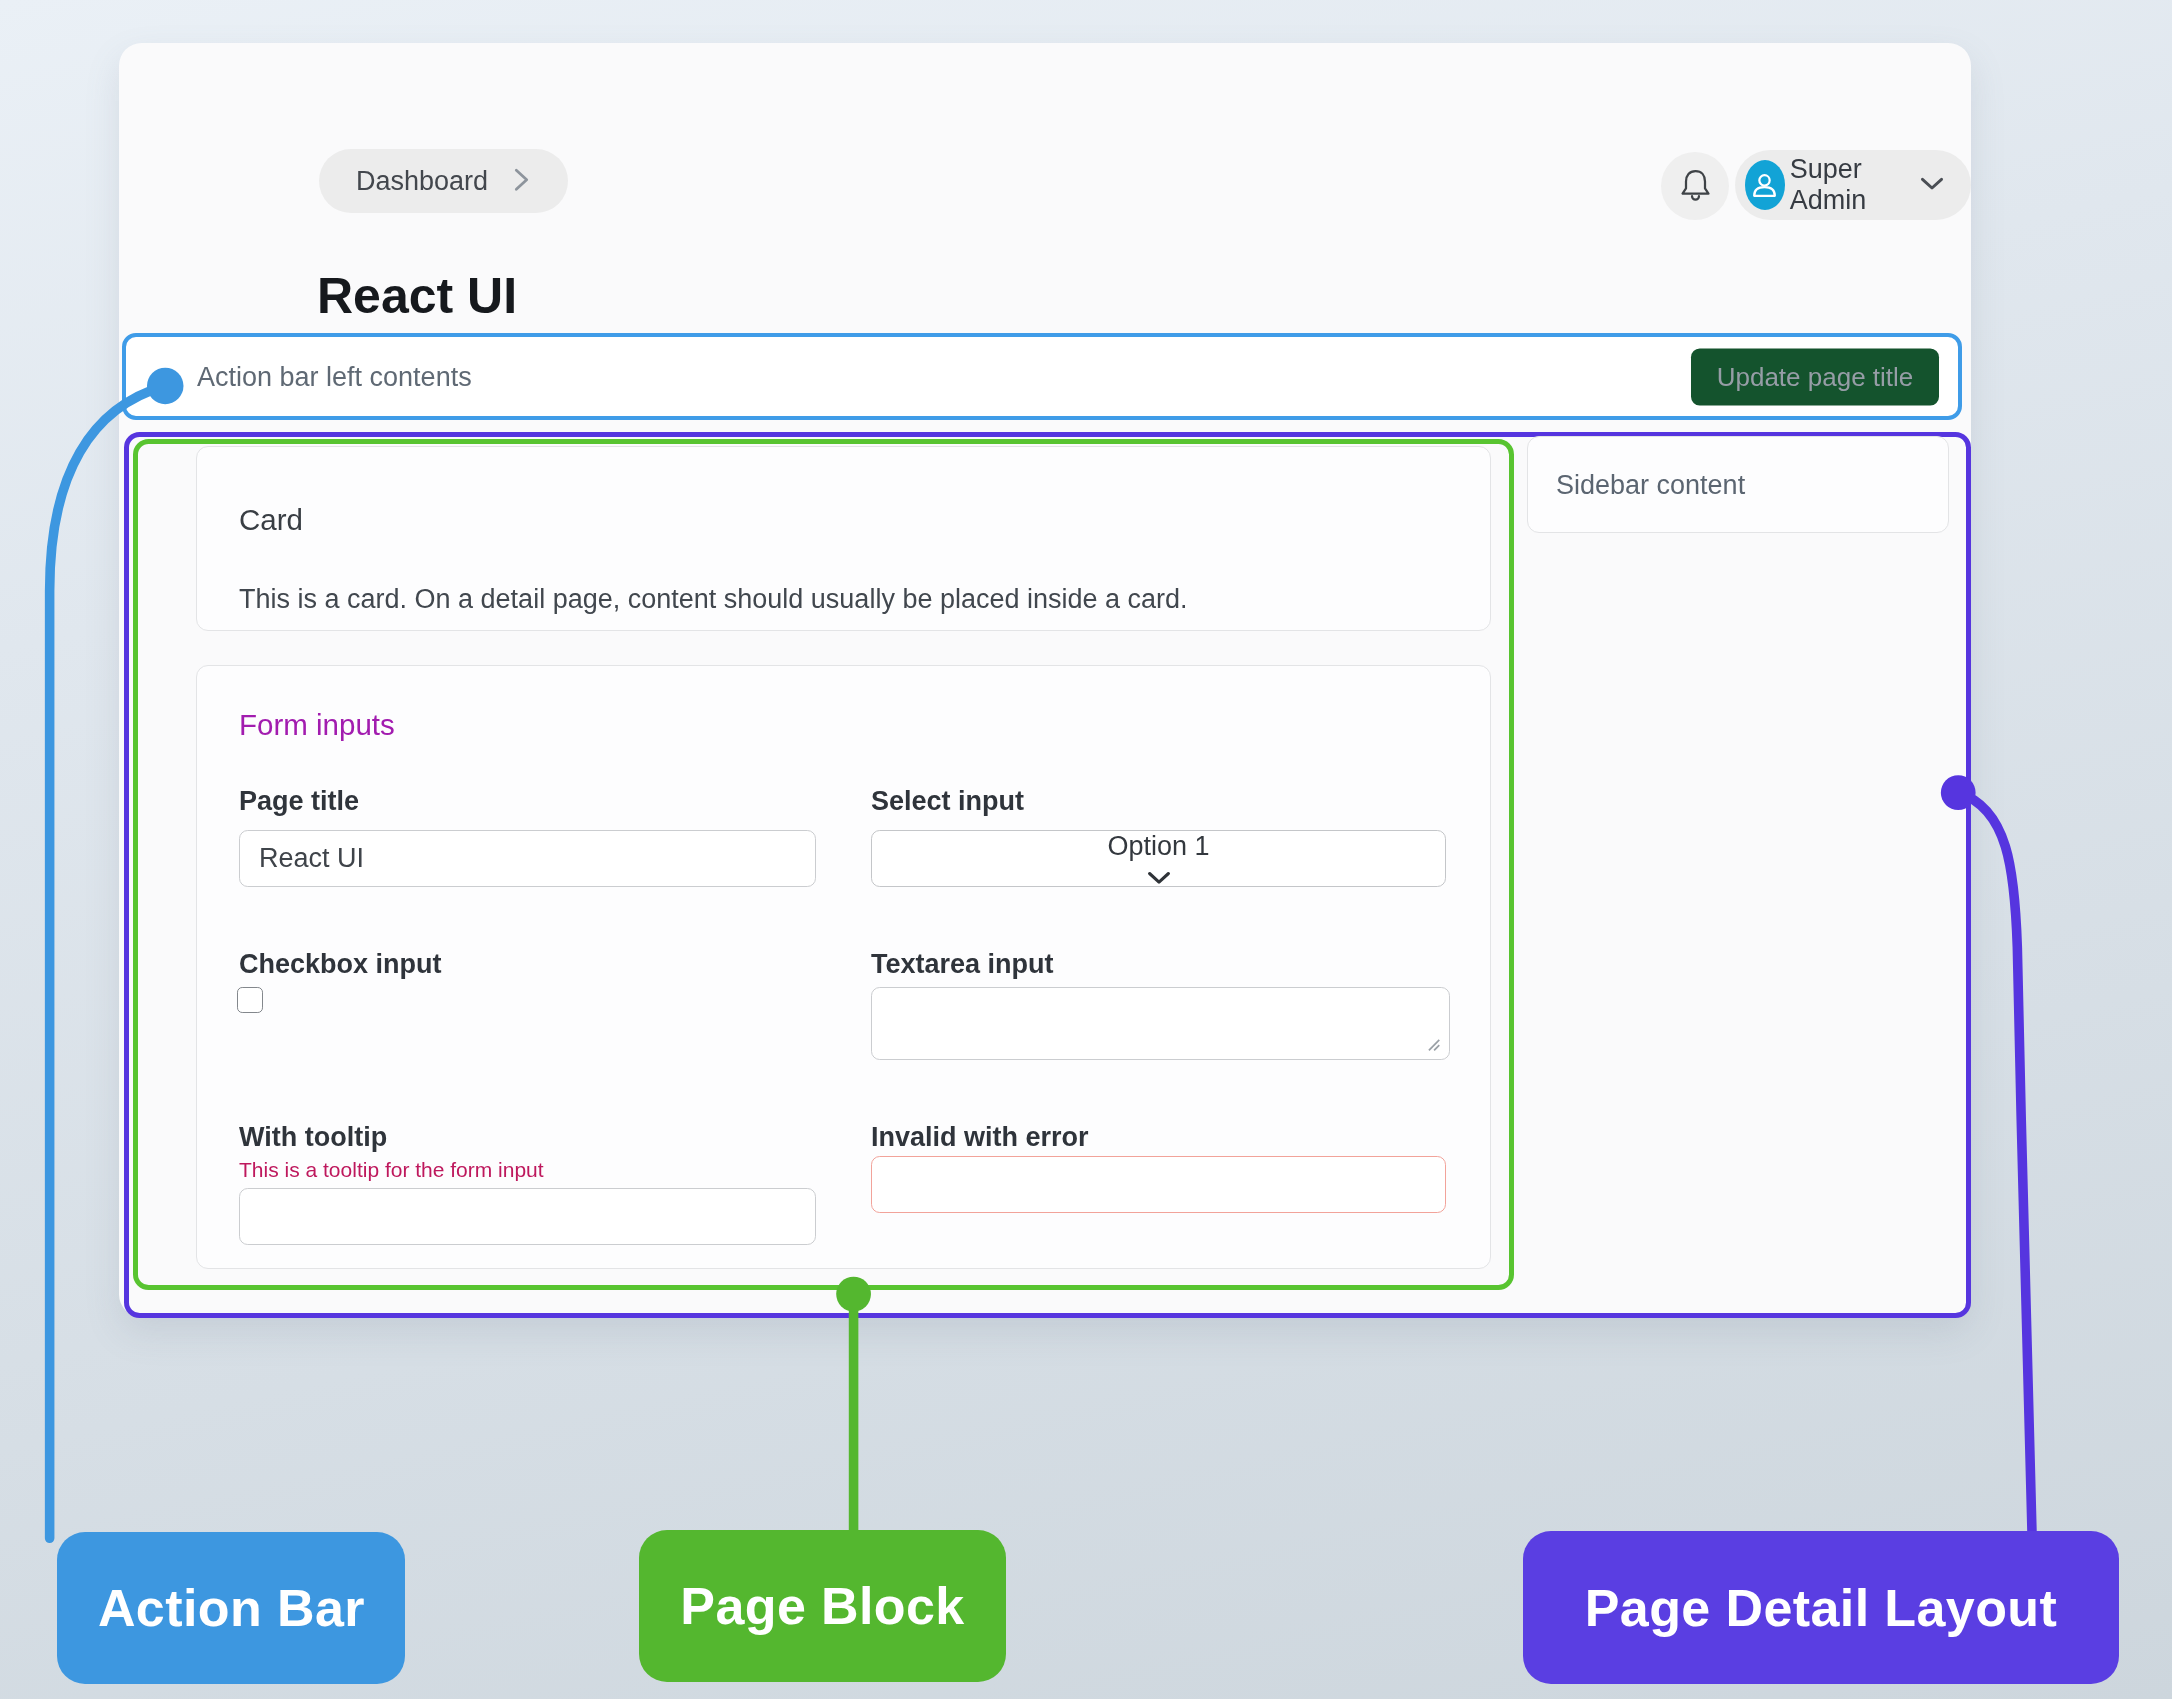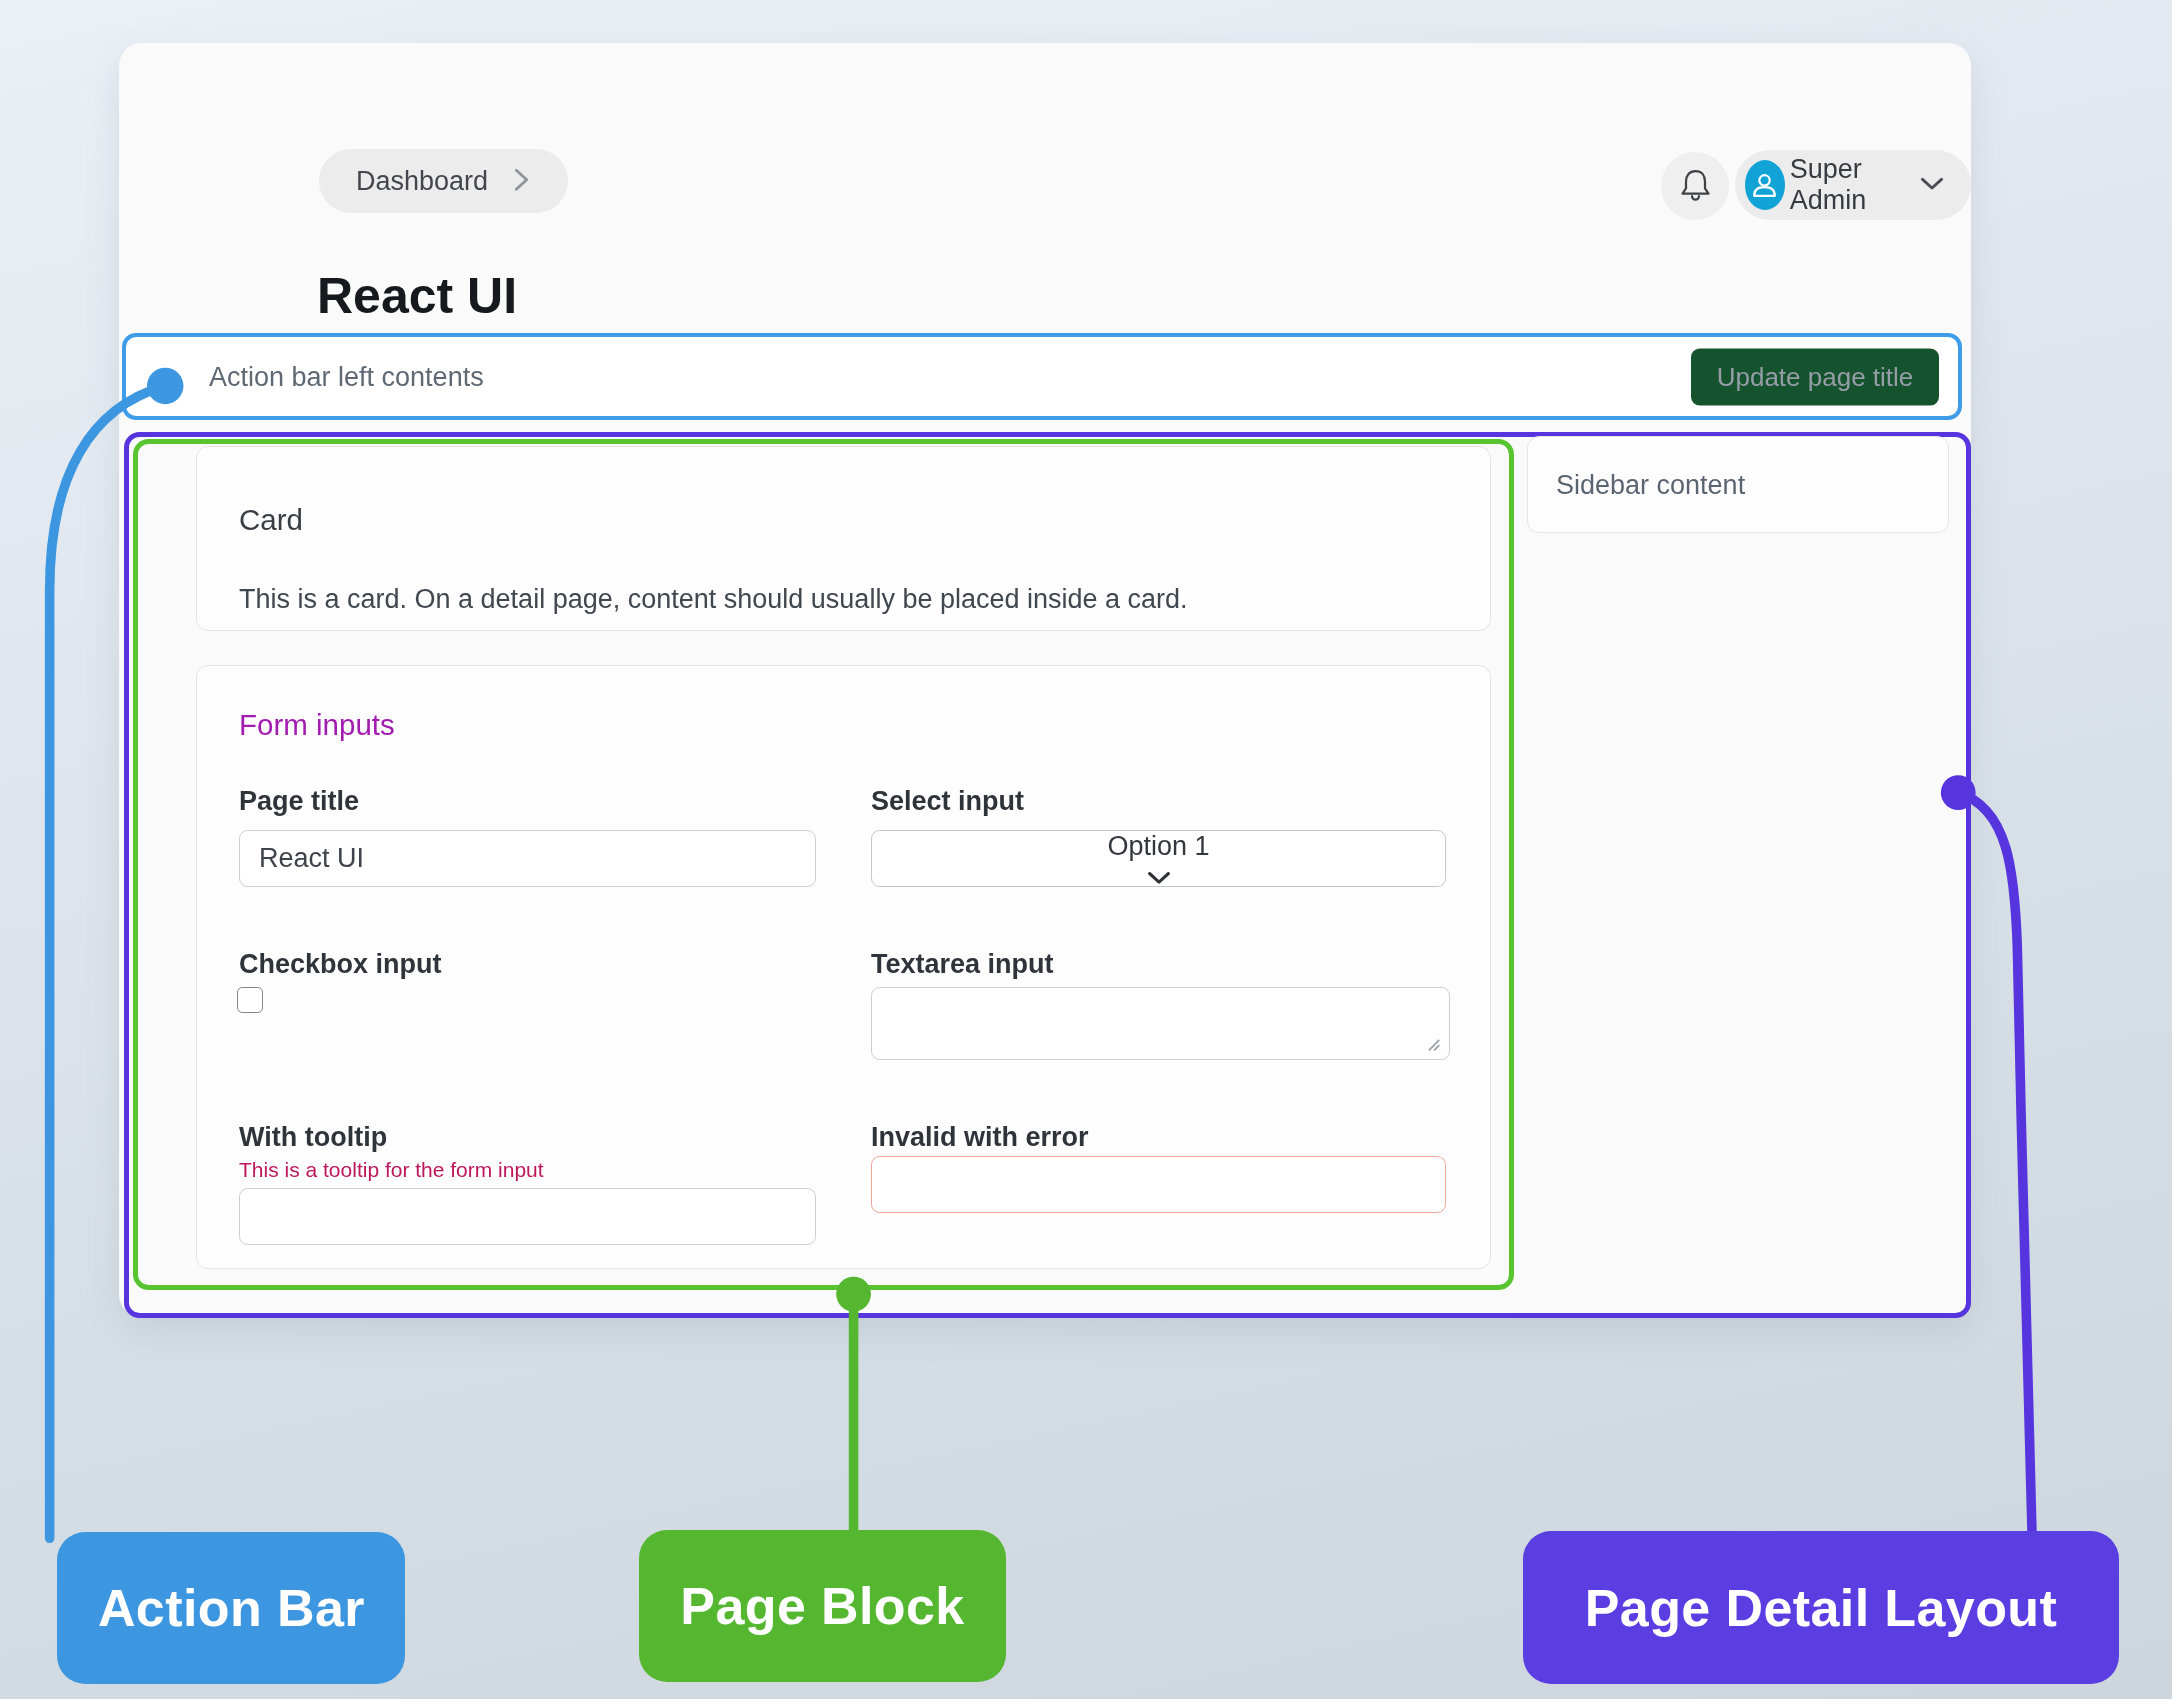--- a/index.html
+++ b/index.html
@@ -23,21 +23,21 @@
   .avatar{width:50px;height:50px;border-radius:50%;background:#12a3d6;
           display:flex;align-items:center;justify-content:center;}
   .user-name{font-size:27px;font-weight:500;color:#363b42;}
 
   .page-title{position:absolute;left:198px;top:224px;font-size:50px;font-weight:700;color:#16191d;}
 
   
   .action-bar{position:absolute;left:122px;top:333px;width:1840px;height:87px;box-sizing:border-box;
               background:#ffffff;border:4.3px solid #3f9ce8;border-radius:14px;}
   .action-bar-text{position:absolute;left:71px;top:50%;transform:translateY(-50%);
-                   font-size:27px;color:#5f6974;margin-left:12px;}
+                   font-size:27px;color:#5f6974;}
   .update-btn{position:absolute;right:19px;top:50%;transform:translateY(-50%);
               width:248px;height:57px;background:#14532d;border:none;border-radius:8.7px;
               font-size:26px;color:#969da6;font-family:"Liberation Sans",sans-serif;}
 
   
   .purple-box{position:absolute;left:124px;top:432px;width:1847px;height:886px;box-sizing:border-box;
               border:5.2px solid #5635df;border-radius:15.6px;}
   .green-box{position:absolute;left:133px;top:439px;width:1381px;height:851px;box-sizing:border-box;
              border:5.2px solid #58c430;border-radius:15.6px;}
 

